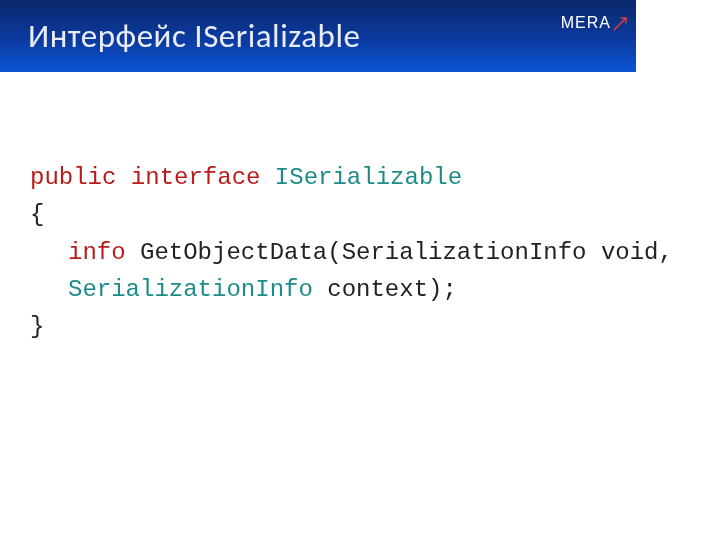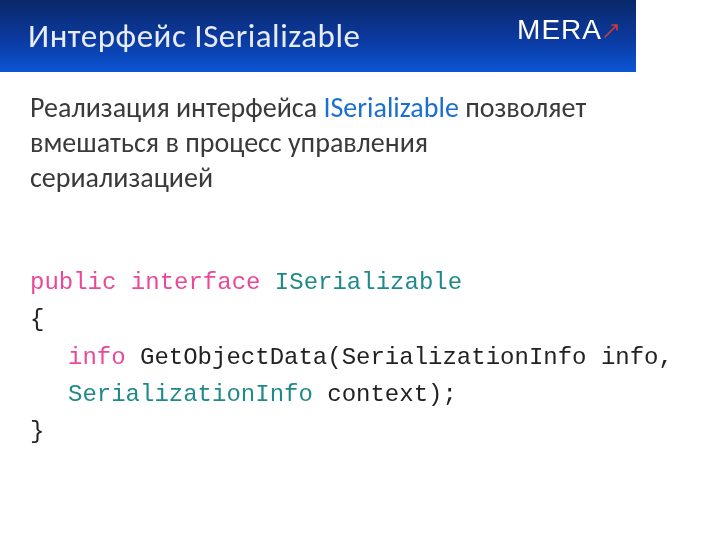--- a/index.html
+++ b/index.html
@@ -15,26 +15,26 @@
     position: relative;
   }
   .titlebar h1 {
     color: #e8ecf5;
     font-weight: 400;
     font-size: 33px;
     letter-spacing: 0.5px;
   }
   .logo {
     position: absolute;
-    right: 16px;
+    right: 7px;
     top: 14px;
     display: flex;
     align-items: center;
     color: #ffffff;
-    font-size: 28px;
+    font-size: 16px;
     font-weight: 300;
     letter-spacing: 1px;
     font-family: Arial, sans-serif;
     justify-content: space-between;
   }
   .logo svg { margin-left: 2px; }
   .body {
     padding: 18px 30px 0 30px;
   }
   .desc {
@@ -45,46 +45,43 @@
   }
   .desc .hl { color: #1b6fd0; }
   .code {
     margin-top: 32px;
     font-family: Consolas, "Courier New", monospace;
     font-size: 24px;
     line-height: 1.55;
     color: #222;
     white-space: pre;
   }
-  .kw { color: #ec4899; }
+  .kw { color: #b91c1c; }
   .type { color: #1f8a8a; }
   .indent { display: inline-block; width: 38px; }
 </style>
 </head>
 <body>
 
 <div class="slide">
 
   <div class="titlebar">
     <h1>Интерфейс ISerializable</h1>
     <div class="logo">
       <span>MERA</span>
       <svg width="16" height="16" viewBox="0 0 16 16">
         <path d="M1 15 L13 3 M13 3 L8 3 M13 3 L13 8" stroke="#d43a3a" stroke-width="1.6" fill="none" stroke-linecap="round"></path>
       </svg>
     </div>
   </div>
 
   <div class="body">
-    <p class="desc">
-      <span>Реализация интерфейса </span><span class="hl">ISerializable</span><span> позволяет вмешаться в процесс управления сериализацией</span>
-    </p>
 
     <div class="code">
 <span class="kw">public</span> <span class="kw">interface</span> <span class="type">ISerializable</span>
 <span>{</span>
-<span class="indent"></span><span class="kw">info</span><span> GetObjectData(SerializationInfo info,</span>
+<span class="indent"></span><span class="kw">info</span><span> GetObjectData(SerializationInfo void,</span>
 <span class="indent"></span><span class="type">SerializationInfo</span><span> context);</span>
 <span>}</span>
     </div>
   </div>
 
 </div>
 
 </body></html>

